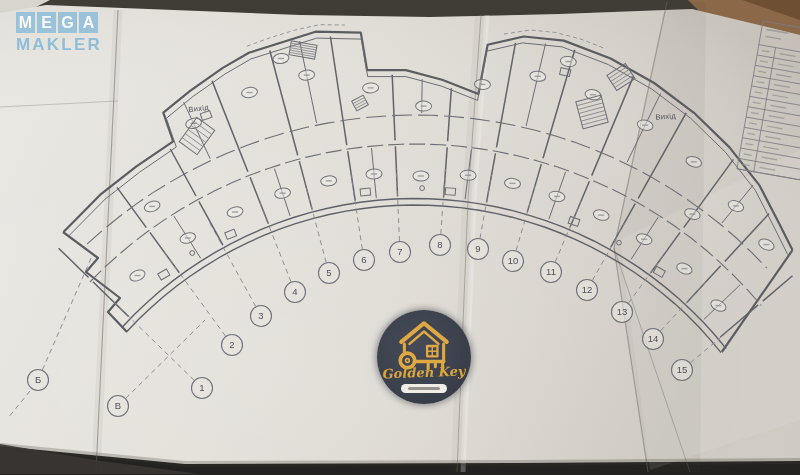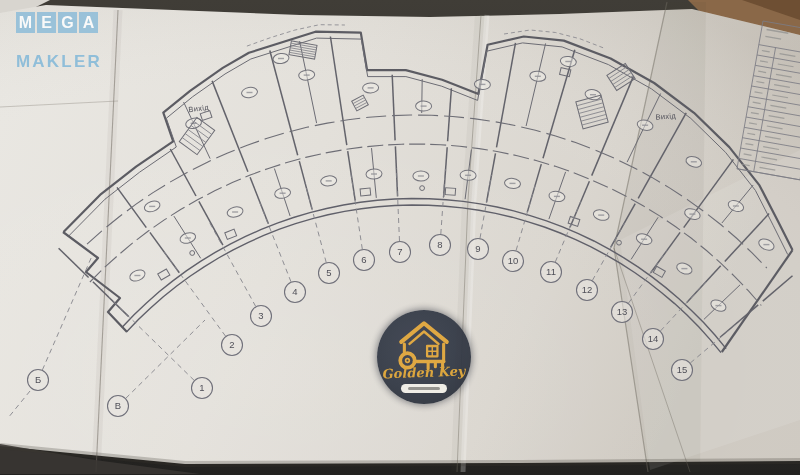--- a/index.html
+++ b/index.html
@@ -22,21 +22,21 @@
   .ax-label{font-family:"Liberation Sans",sans-serif;font-size:9.5px;fill:#4f4f58}
   .exit-label{font-family:"Liberation Sans",sans-serif;font-size:7.5px;fill:#4f4f58;letter-spacing:.3px}
   .tb-line{stroke:#7c7c84;stroke-width:0.8;fill:none}
   .tb-smudge{fill:#90908f;opacity:.75}
 
   
   .mega{position:absolute;left:16px;top:12px;opacity:.88;}
   .mega-row{display:flex;gap:2px;}
   .mega-box{width:19px;height:21px;background:rgba(126,182,216,.82);color:#fdfdfd;
             font-weight:bold;font-size:16px;display:flex;align-items:center;justify-content:center;}
-  .mega-word{margin-top:20px;color:rgba(126,182,216,.95);font-weight:bold;font-size:17px;
+  .mega-word{margin-top:3px;color:rgba(126,182,216,.95);font-weight:bold;font-size:17px;
              letter-spacing:2.2px;line-height:1;}
 
   
   .gk{position:absolute;left:377px;top:310px;width:94px;height:94px;}
   .gk-circle{position:absolute;inset:0;border-radius:50%;
              background:radial-gradient(circle at 42% 38%, #3d4350 0%, #343a46 55%, #2a2f39 100%);
              box-shadow:0 0 7px 1px rgba(40,44,54,.55);opacity:.95;}
   .gk-icon{position:absolute;left:16px;top:7px;}
   .gk-name{position:absolute;left:0;right:0;top:55px;text-align:center;
            font-family:"DejaVu Serif",serif;font-style:italic;font-weight:bold;

